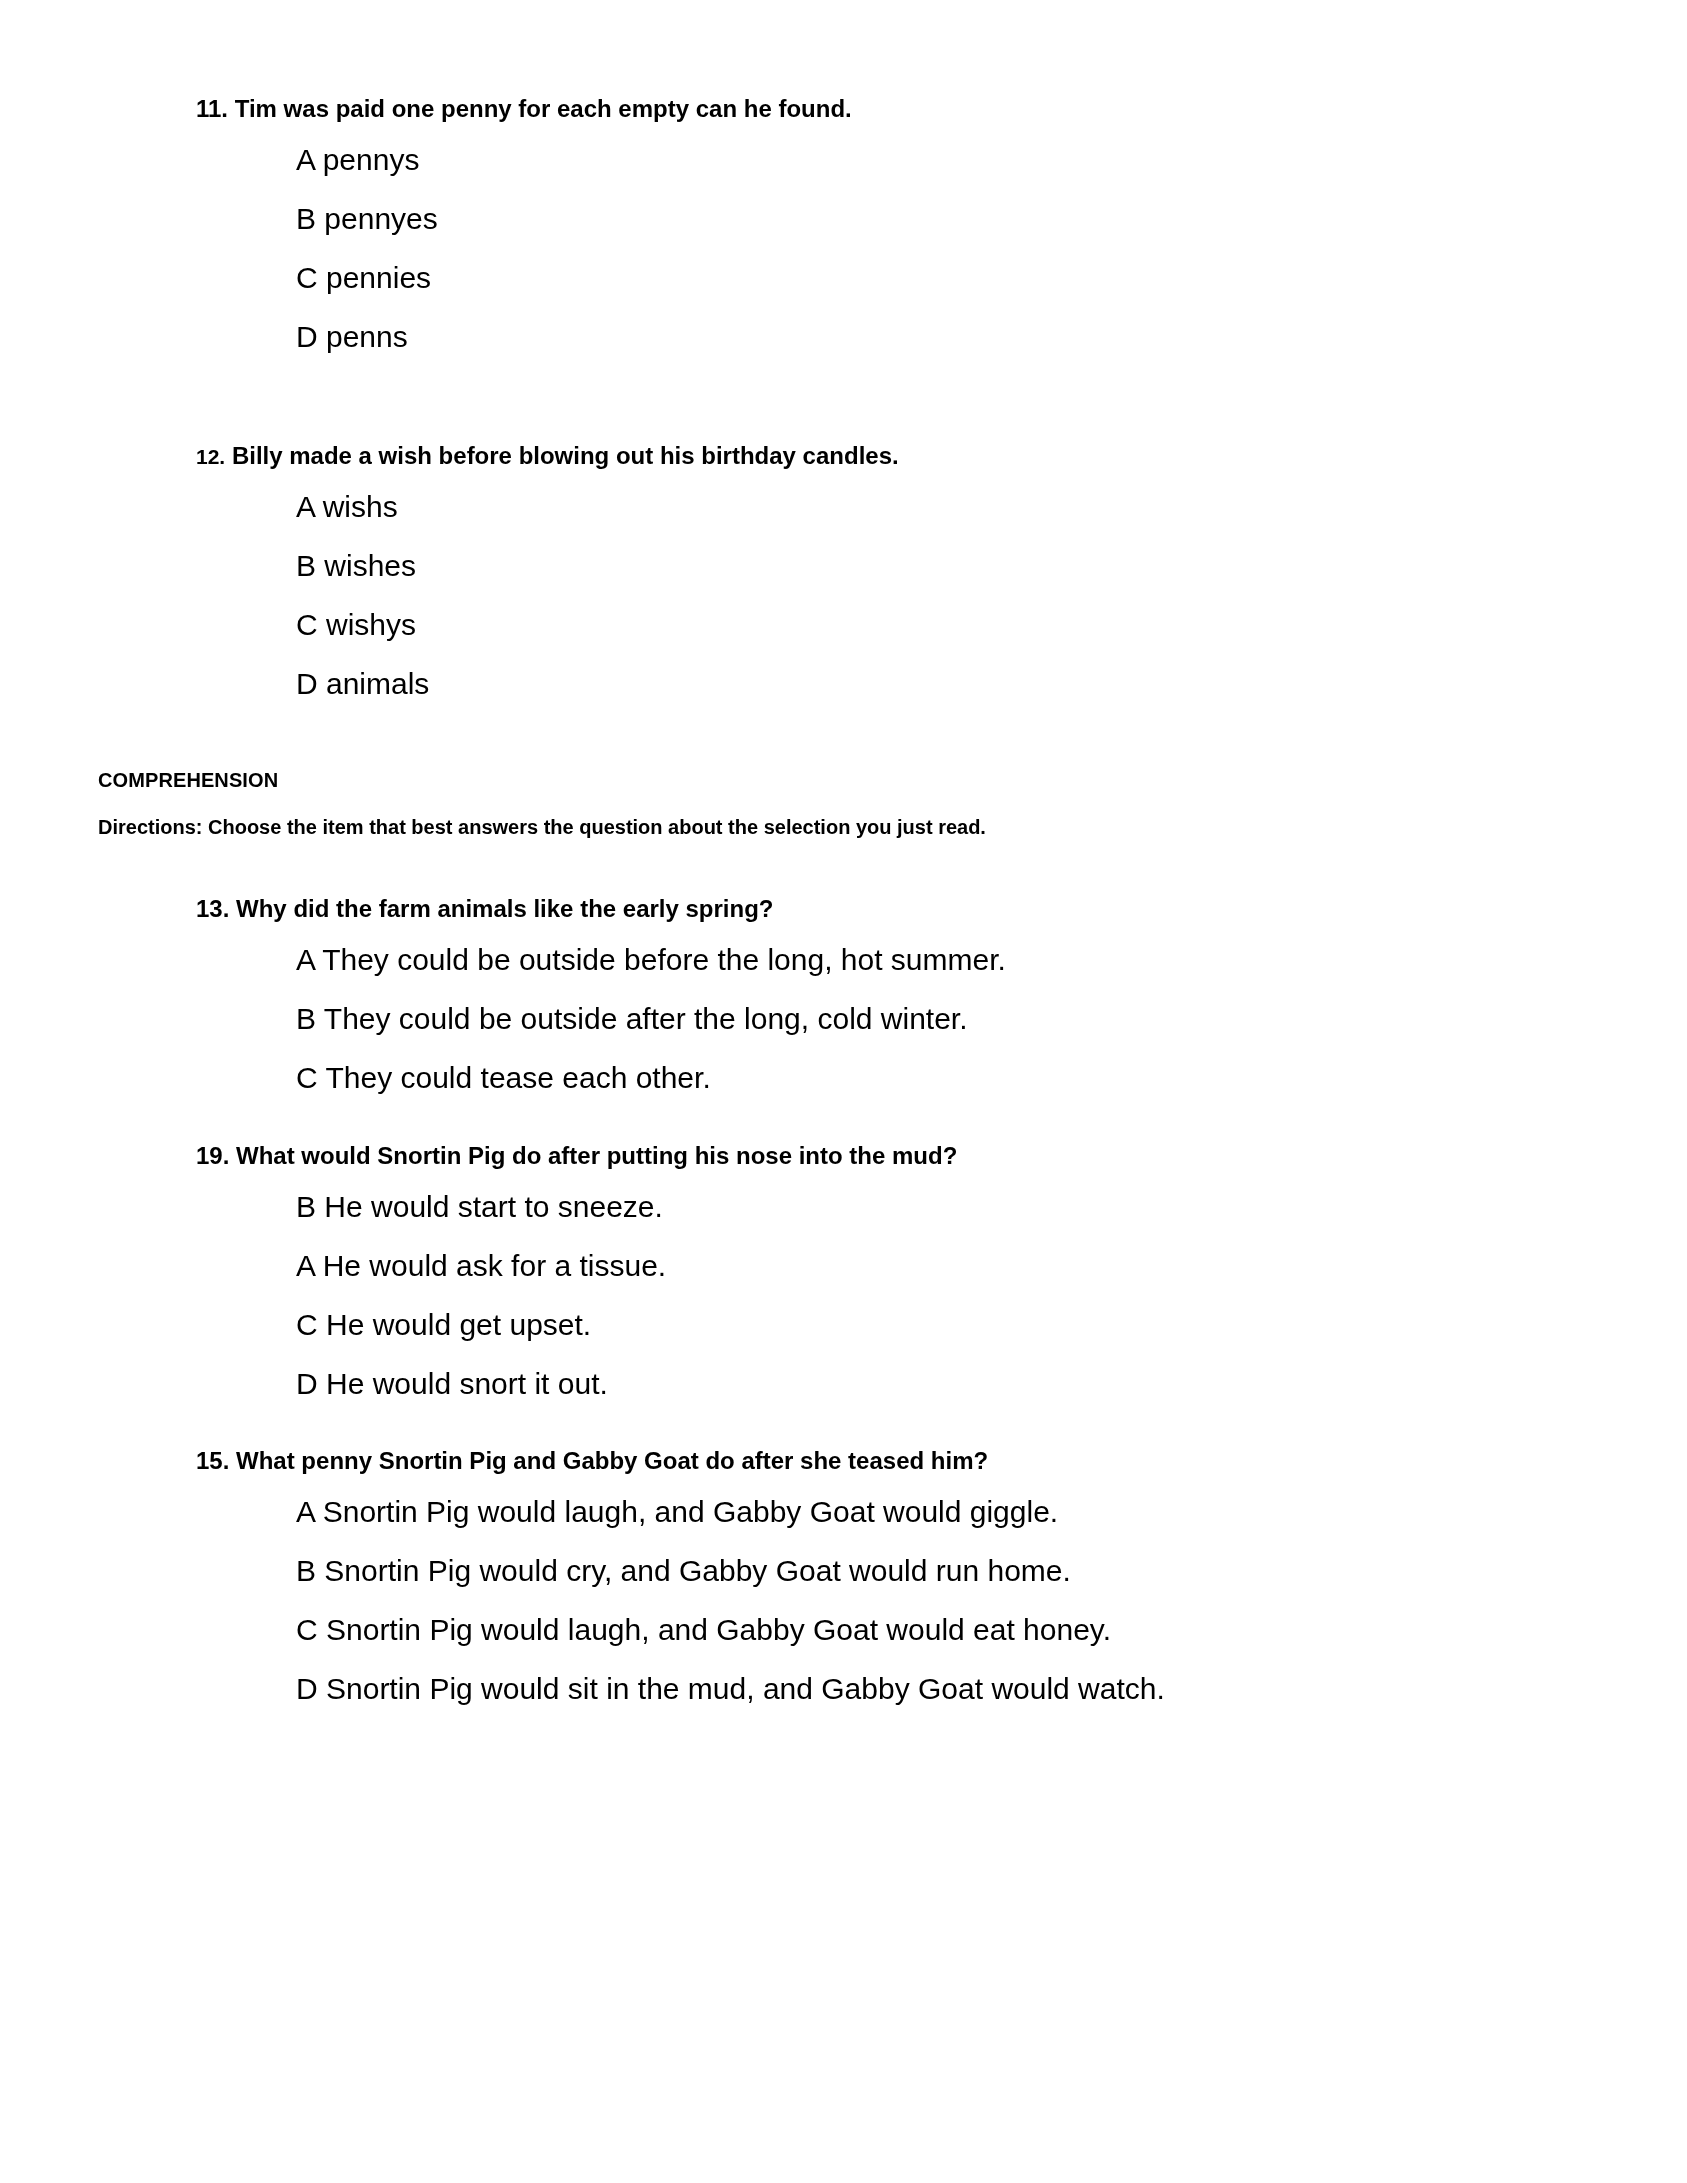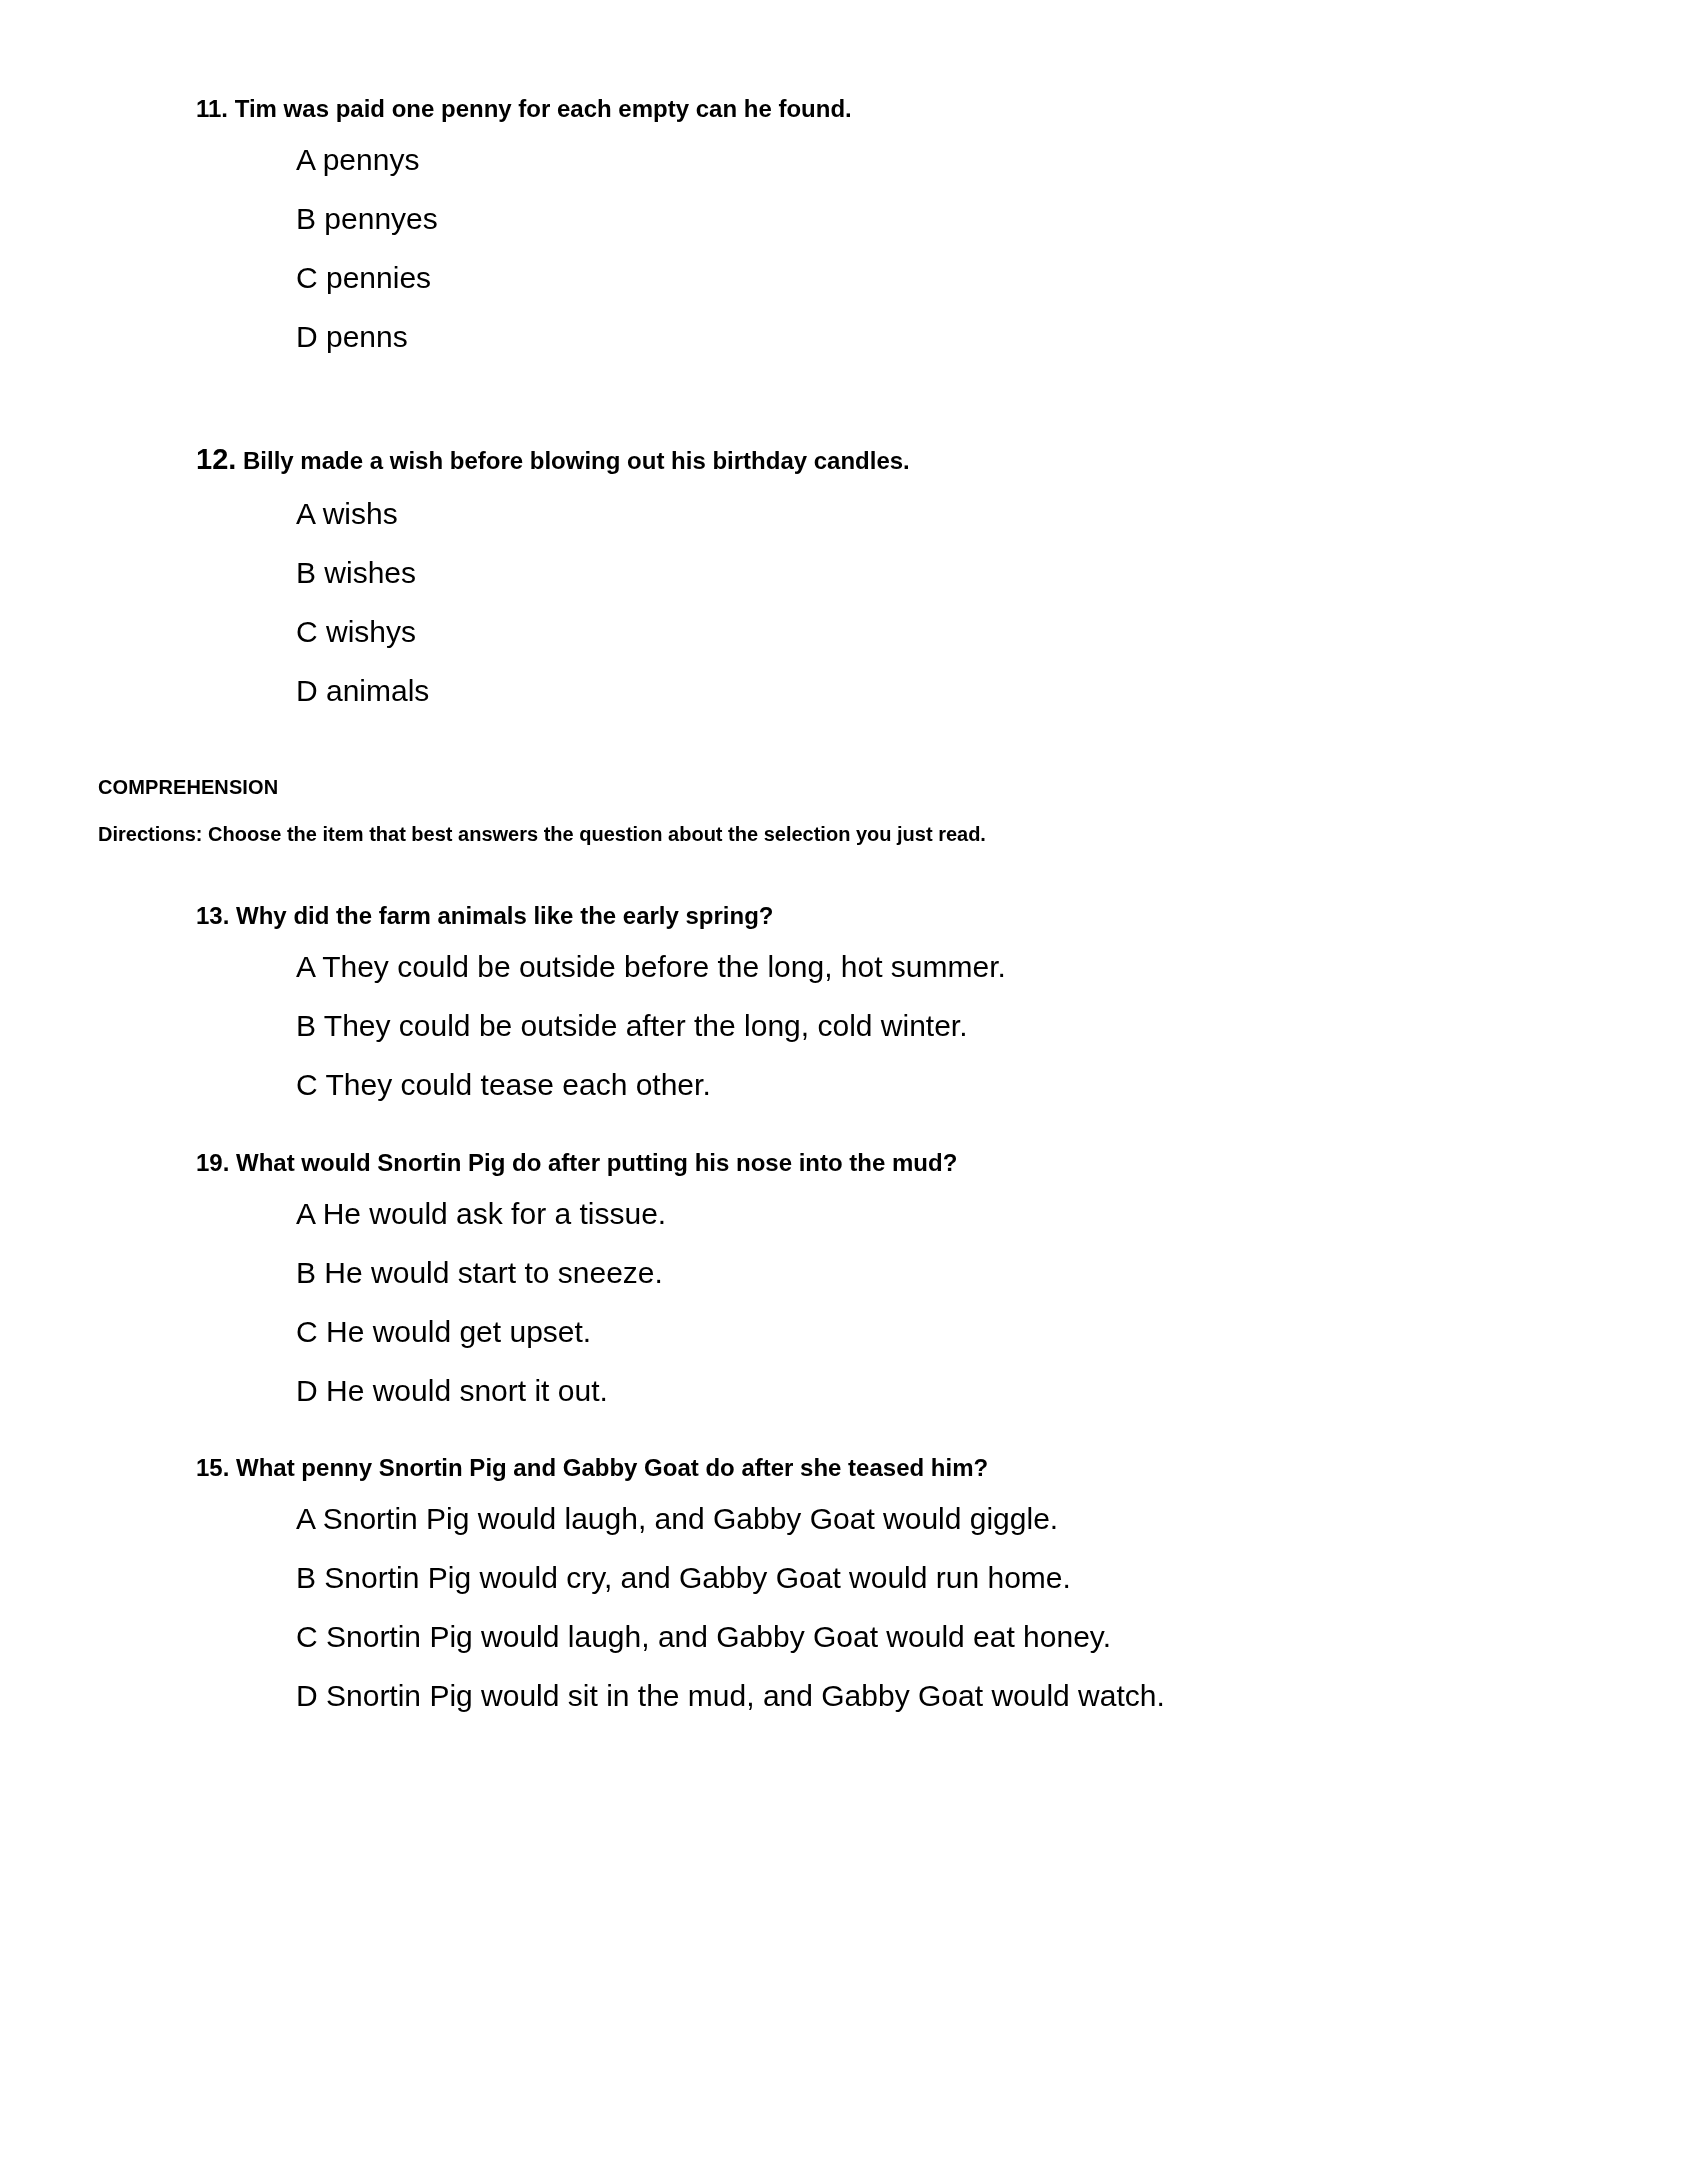--- a/index.html
+++ b/index.html
@@ -30,21 +30,21 @@
     font-size: 24px;
     font-weight: bold;
     line-height: 1.35;
     margin: 0 0 14.6px 0;
     padding-left: 98px;
   }
   .question-stem .qnum {
     
   }
   .question-stem.big-num .qnum {
-    font-size: 29px;
+    font-size: 21px;
   }
   .choice {
     font-size: 30px;
     font-weight: normal;
     line-height: 1.35;
     padding-left: 198px;
     margin-bottom: 18.5px;
     white-space: pre-wrap;
   }
   .section-heading {
@@ -96,22 +96,22 @@
 
     <div class="question-block">
       <p class="question-stem"><span class="qnum">13.</span> <span>Why did the farm animals like the early spring?</span></p>
       <div class="choice">A They could be outside before the long, hot summer.</div>
       <div class="choice">B They could be outside after the long, cold winter.</div>
       <div class="choice">C They could tease each other.</div>
     </div>
 
     <div class="question-block">
       <p class="question-stem"><span class="qnum">19.</span> <span>What would Snortin Pig do after putting his nose into the mud?</span></p>
+      <div class="choice">B He would start to sneeze.</div>
       <div class="choice">A He would ask for a tissue.</div>
-      <div class="choice">B He would start to sneeze.</div>
       <div class="choice">C He would get upset.</div>
       <div class="choice">D He would snort it out.</div>
     </div>
 
     <div class="question-block">
       <p class="question-stem"><span class="qnum">15.</span> <span>What penny Snortin Pig and Gabby Goat do after she teased him?</span></p>
       <div class="choice">A Snortin Pig would laugh, and Gabby Goat would giggle.</div>
       <div class="choice">B Snortin Pig would cry, and Gabby Goat would run home.</div>
       <div class="choice">C Snortin Pig would laugh, and Gabby Goat would eat honey.</div>
       <div class="choice">D Snortin Pig would sit in the mud, and Gabby Goat would watch.</div>

